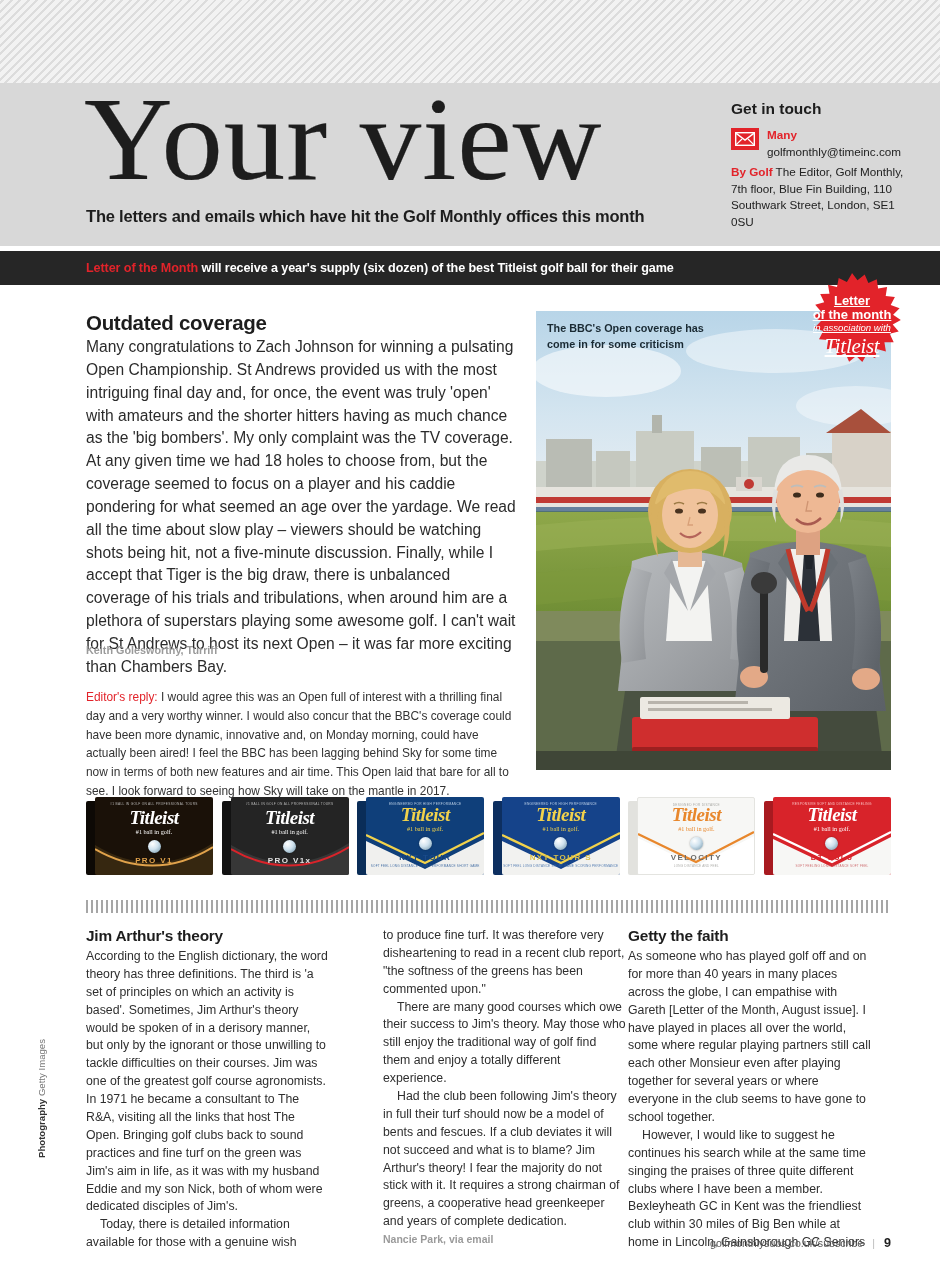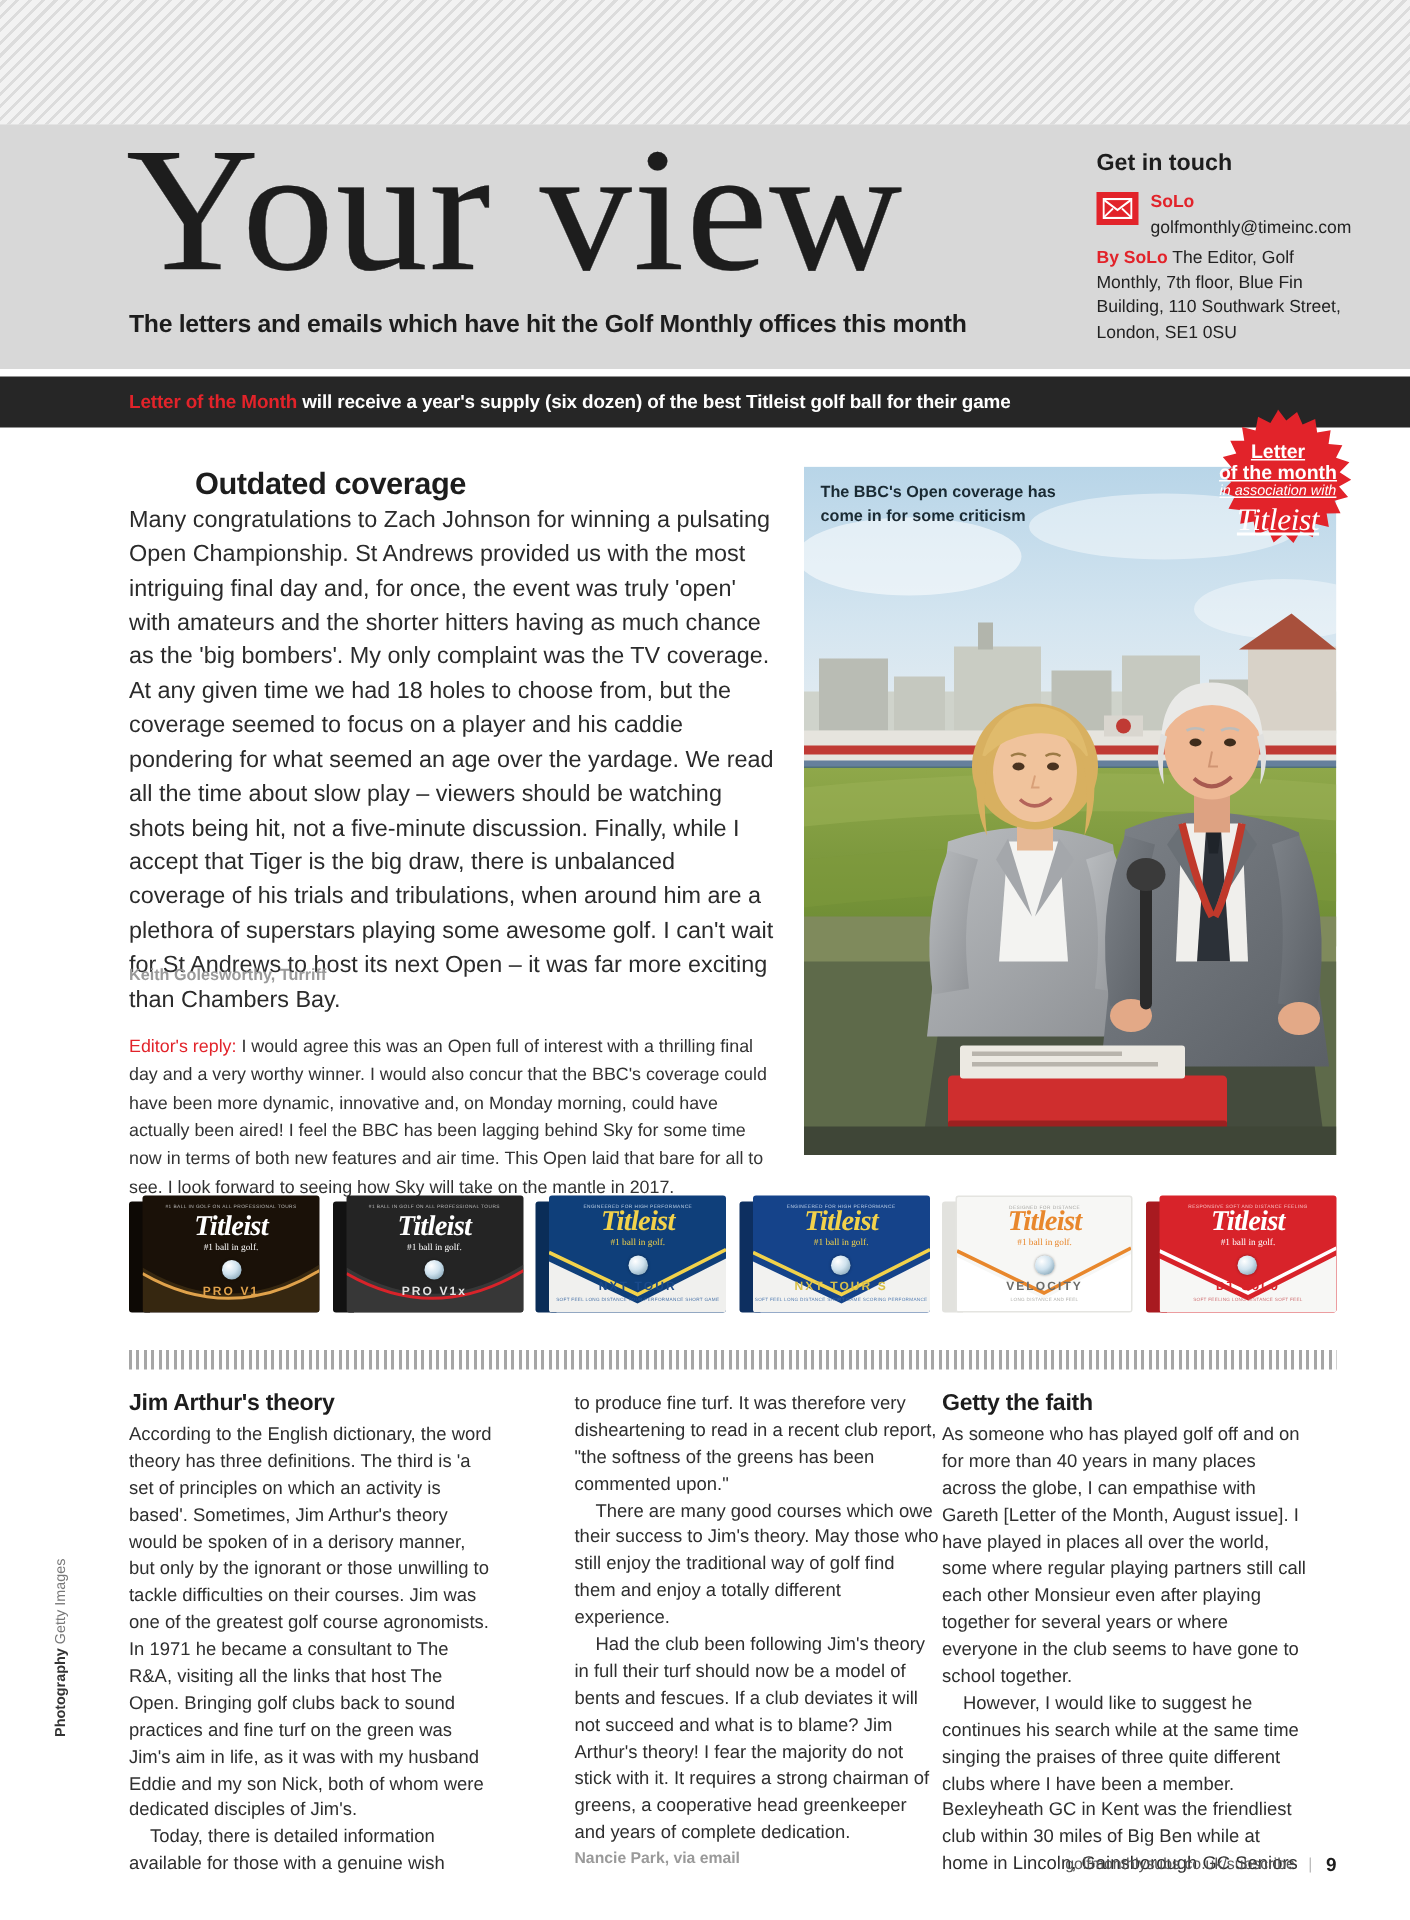--- a/index.html
+++ b/index.html
@@ -84,21 +84,21 @@
   .badge-l2 { font-size: 13px; font-weight: bold; }
   .badge-l3 { font-size: 9.6px; font-style: italic; margin-top: 1px; }
   .badge-l4 {
     font-family: "Liberation Serif", serif; font-style: italic;
     font-size: 21px; margin-top: 1px; letter-spacing: -0.3px;
   }
 
   
   .art-head {
     position: absolute; left: 86px; top: 311px;
-    font-size: 20.5px; font-weight: bold; color: #1d1d1d; letter-spacing: -0.3px; margin-left: 44px;
+    font-size: 20.5px; font-weight: bold; color: #1d1d1d; letter-spacing: -0.3px;
   }
   .art-body {
     position: absolute; left: 86px; top: 336px; width: 430px;
     font-size: 15.6px; line-height: 1.465; color: #2b2b2b;
   }
   .art-sig {
     position: absolute; left: 86px; top: 644px;
     font-size: 10.8px; font-weight: bold; color: #9a9a9a;
   }
   .editor-reply {
@@ -197,26 +197,26 @@
   <div class="gt-email-row">
     <span class="env-icon">
       <svg width="20" height="14" viewBox="0 0 20 14">
         <rect x="0.7" y="0.7" width="18.6" height="12.6" fill="none" stroke="#ffffff" stroke-width="1.4"></rect>
         <path d="M1.2 1.4 L10 8 L18.8 1.4" fill="none" stroke="#ffffff" stroke-width="1.4"></path>
         <path d="M1.2 12.6 L7 7" fill="none" stroke="#ffffff" stroke-width="1.2"></path>
         <path d="M18.8 12.6 L13 7" fill="none" stroke="#ffffff" stroke-width="1.2"></path>
       </svg>
     </span>
     <span class="gt-email-text">
-      <span class="red">SoLo</span>
+      <span class="red">Many</span>
       <span>golfmonthly@timeinc.com</span>
     </span>
   </div>
   <div class="gt-post">
-    <span class="red">By SoLo</span>
+    <span class="red">By Golf</span>
     <span>The Editor, Golf Monthly, 7th floor, Blue Fin Building, 110 Southwark Street, London, SE1 0SU</span>
   </div>
 </div>
 
 <div class="banner">
   <div class="banner-text">
     <span class="lotm">Letter of the Month</span><span> will receive a year's supply (six dozen) of the best Titleist golf ball for their game</span>
   </div>
 </div>
 

